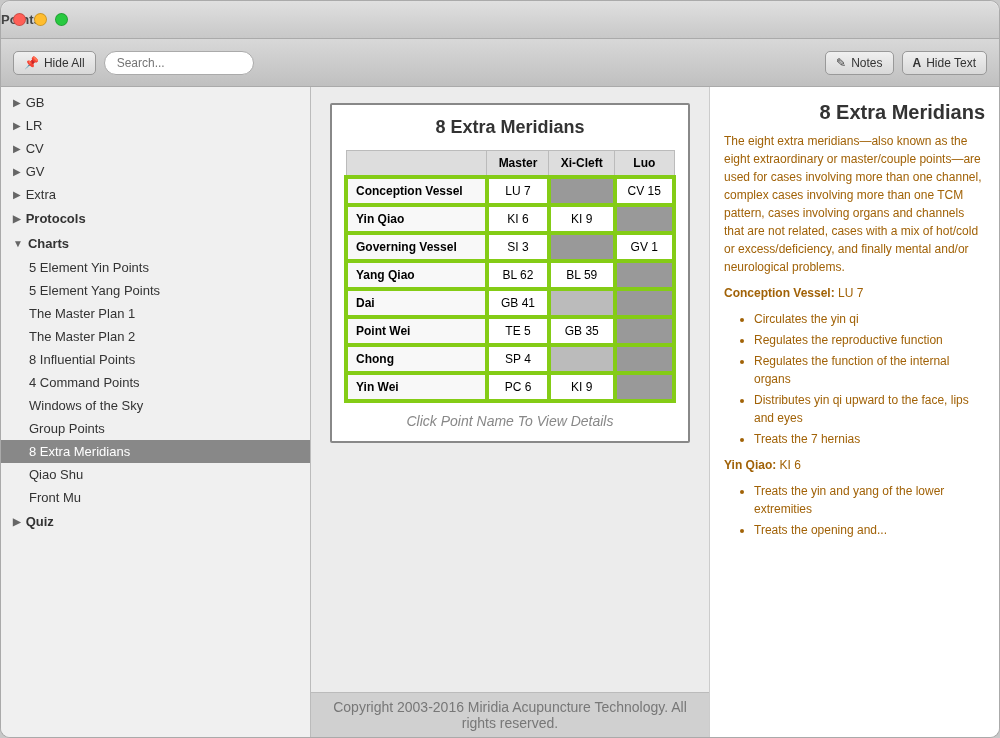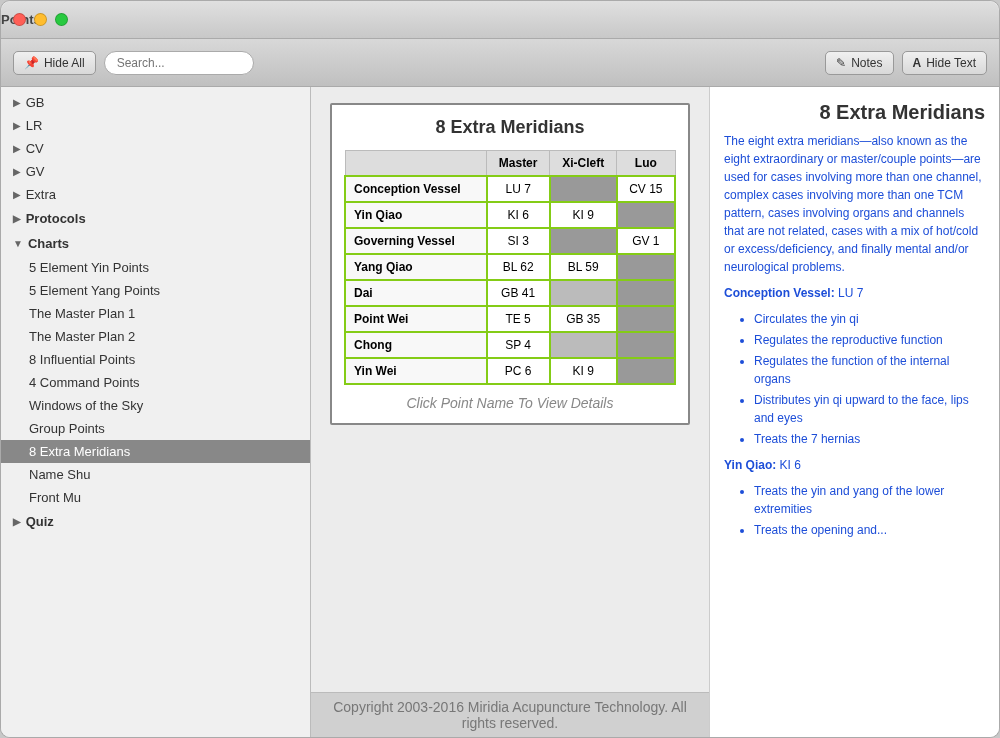--- a/index.html
+++ b/index.html
@@ -163,21 +163,21 @@
     }
     .chart-table th {
       background: #ddd;
       border: 1px solid #bbb;
       padding: 5px 8px;
       text-align: center;
       font-size: 12px;
       font-weight: 600;
     }
     .chart-table td {
-      border: 2px solid #84cc16;
+      border: 4px solid #84cc16;
       padding: 5px 8px;
       text-align: center;
       font-size: 12px;
     }
     .chart-table td:first-child {
       text-align: left;
       font-weight: 600;
       background: #f8f8f8;
     }
     .chart-table .dark-cell {
@@ -216,21 +216,21 @@
     .right-panel::-webkit-scrollbar-thumb { background: #bbb; border-radius: 4px; }
     .right-title {
       font-size: 20px;
       font-weight: bold;
       color: #333;
       margin-bottom: 8px;
       text-align: right;
     }
     .right-body {
       font-size: 12px;
-      color: #1d4ed8;
+      color: #a16207;
       line-height: 1.5;
     }
     .right-body p {
       margin-bottom: 8px;
     }
     .right-body .section-title {
       font-weight: bold;
       margin-top: 10px;
       margin-bottom: 4px;
     }
@@ -346,21 +346,21 @@
       <div class="sidebar-item sidebar-child">
         <span>Windows of the Sky</span>
       </div>
       <div class="sidebar-item sidebar-child">
         <span>Group Points</span>
       </div>
       <div class="sidebar-item sidebar-child active">
         <span>8 Extra Meridians</span>
       </div>
       <div class="sidebar-item sidebar-child">
-        <span>Name Shu</span>
+        <span>Qiao Shu</span>
       </div>
       <div class="sidebar-item sidebar-child">
         <span>Front Mu</span>
       </div>
       <div class="sidebar-item sidebar-group">
         <span class="arrow">▶</span>
         <span>Quiz</span>
       </div>
     </div>
 

